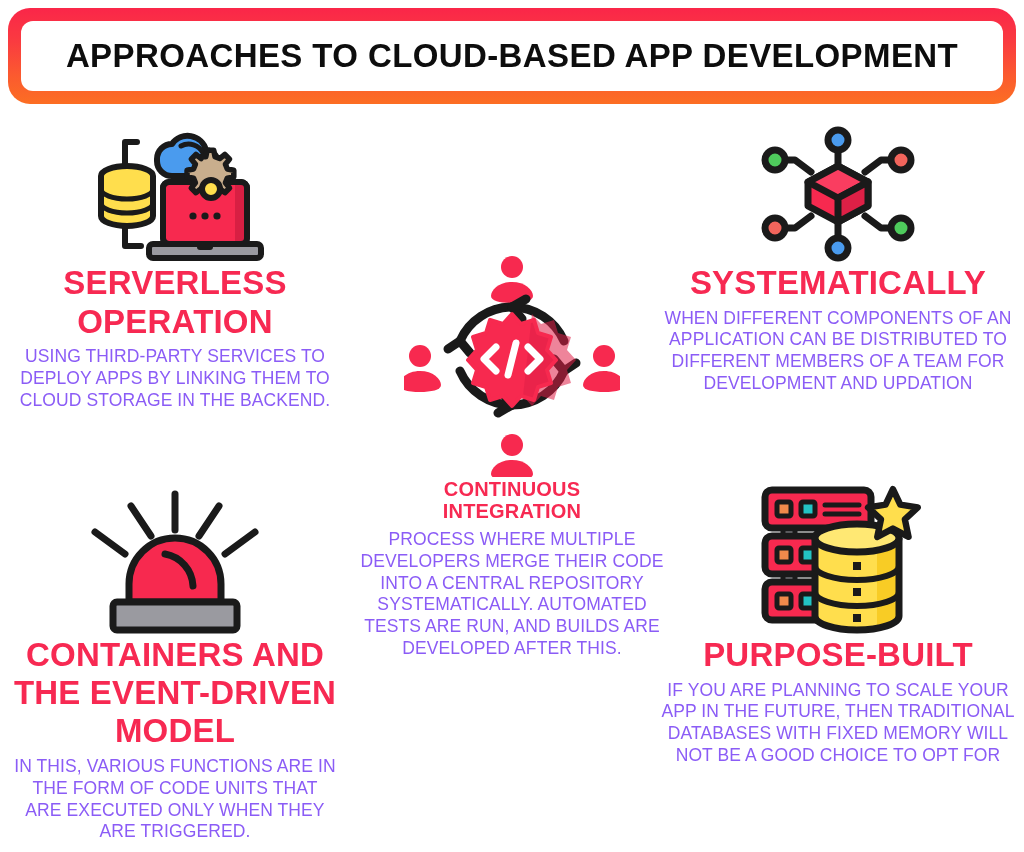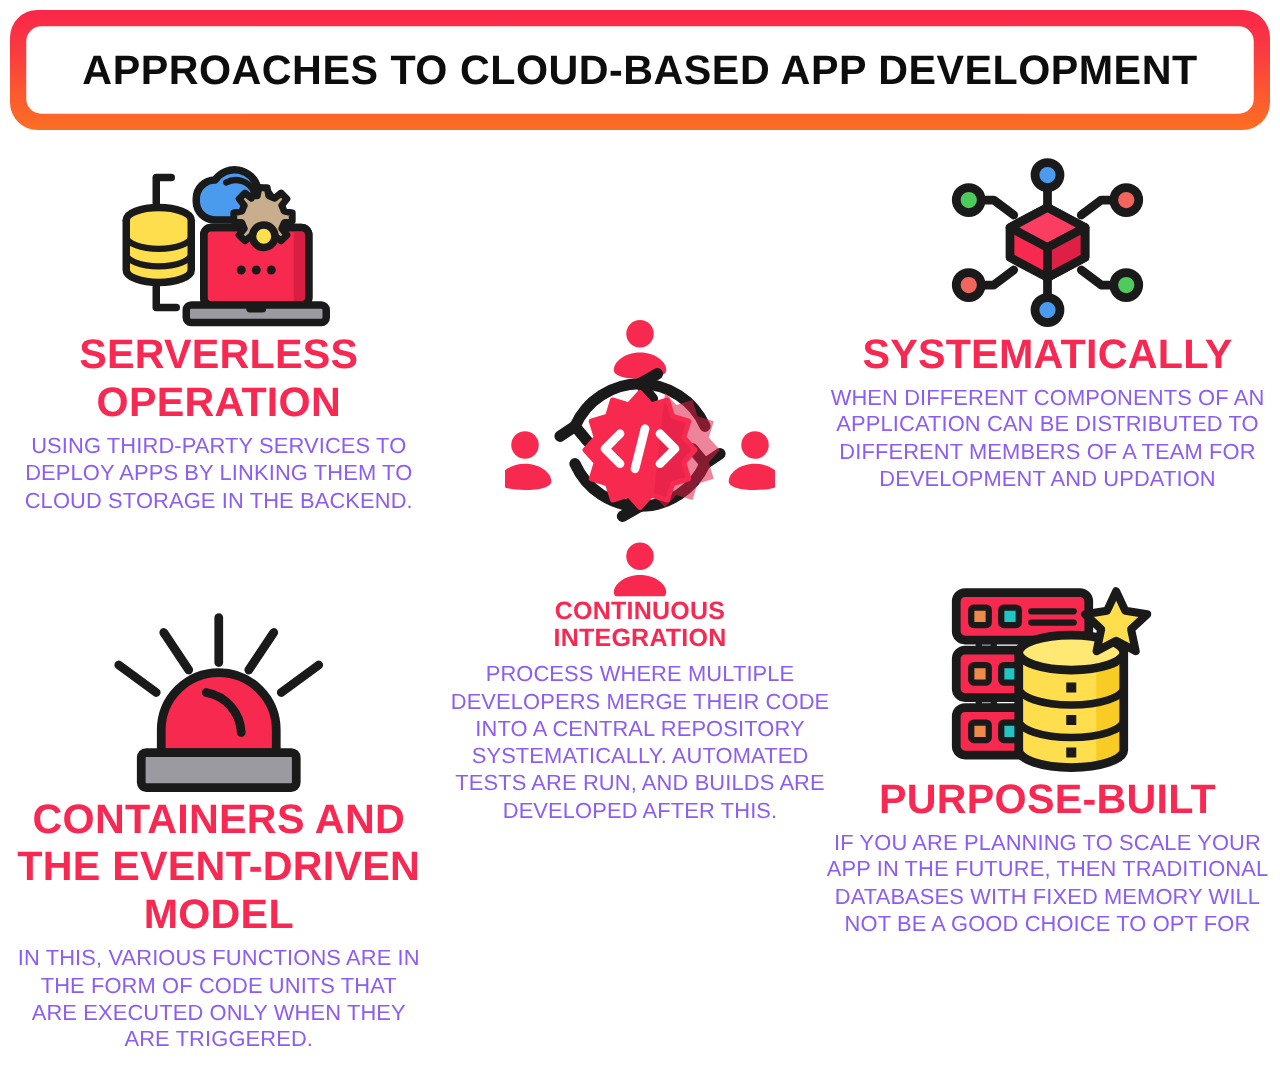--- a/index.html
+++ b/index.html
@@ -59,21 +59,21 @@
 
   
   #serverless-card { top:124px; }
   #serverless-card .icon-box{ height:140px; }
   #microservices-card { top:124px; }
   #microservices-card .icon-box{ height:140px; }
   #ci-card { top:250px; }
   #ci-card .icon-box{ height:228px; }
   #containers-card { top:486px; }
   #containers-card .icon-box{ height:150px; }
-  #databases-card { top:460px; }
+  #databases-card { top:476px; }
   #databases-card .icon-box{ height:160px; }
 
   svg{ display:block; }
 </style>
 </head>
 <body>
 
 <div class="header-wrap">
   <div class="header-inner">
     <div class="header-title">APPROACHES TO CLOUD-BASED APP DEVELOPMENT</div>

